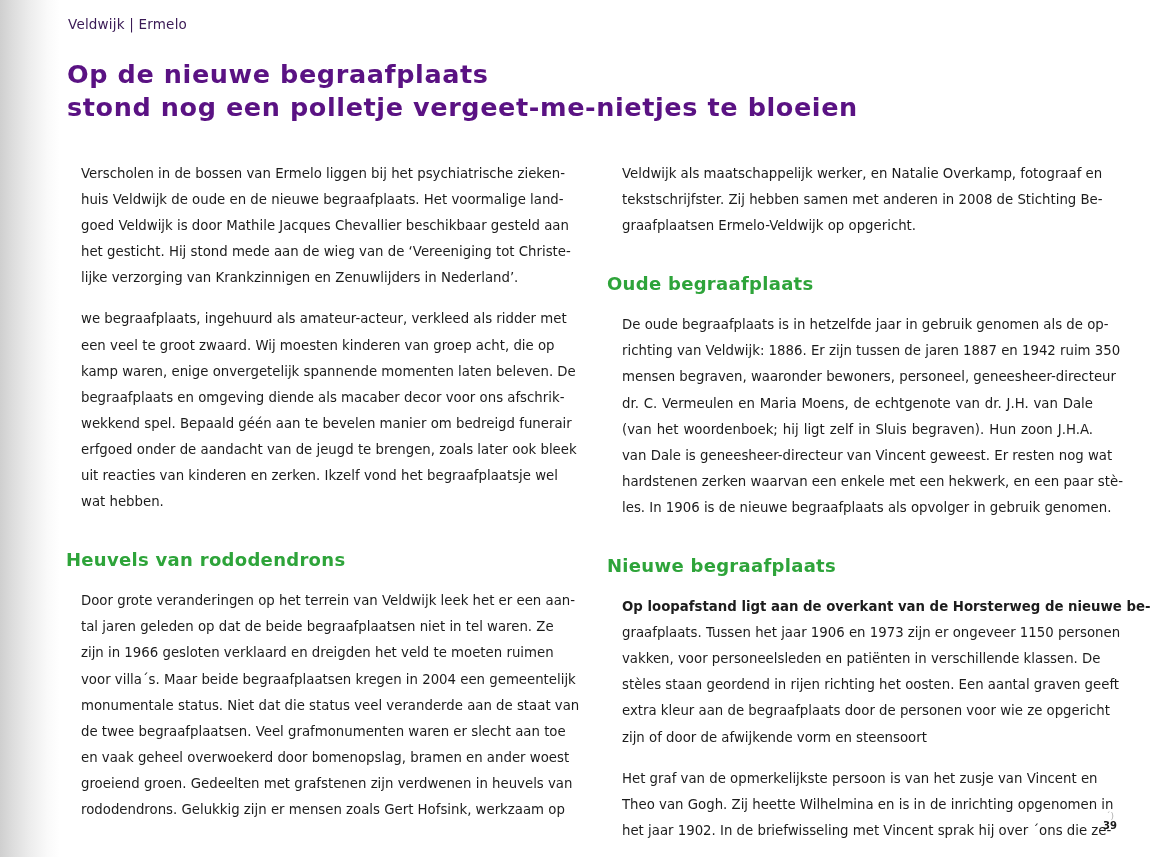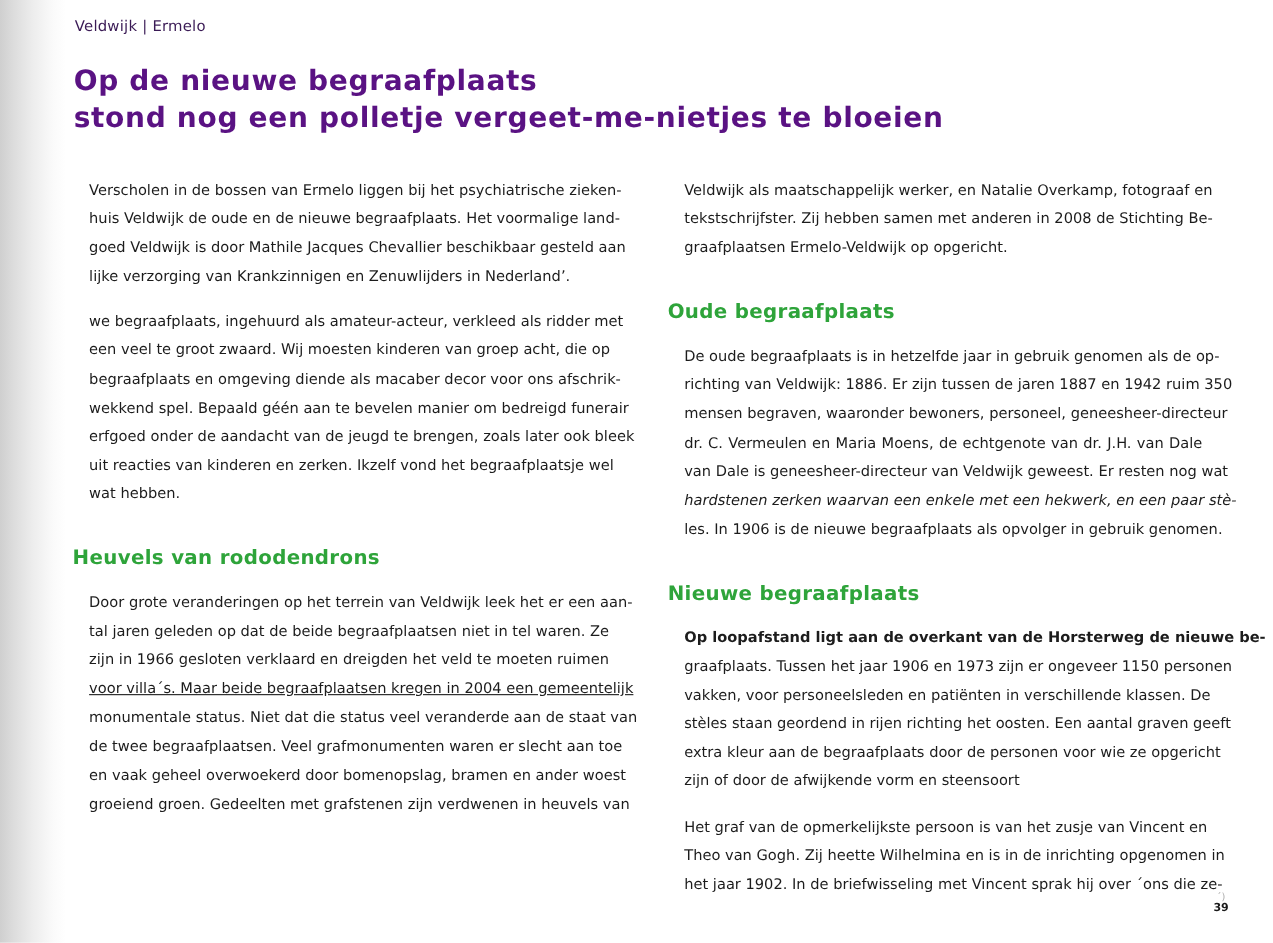--- a/index.html
+++ b/index.html
@@ -107,60 +107,64 @@
 <h1 class="title" style="color: rgb(90, 18, 131);">
   <span>Op de nieuwe begraafplaats</span><br>
   <span>stond nog een polletje vergeet-me-nietjes te bloeien</span>
 </h1>
 
 <div class="column col-left">
   <p>
     <span class="line" style="display: block;">Verscholen in de bossen van Ermelo liggen bij het psychiatrische zieken-</span>
     <span class="line" style="display: block;">huis Veldwijk de oude en de nieuwe begraafplaats. Het voormalige land-</span>
     <span class="line" style="display: block;">goed Veldwijk is door Mathile Jacques Chevallier beschikbaar gesteld aan</span>
+    <span class="line" style="display: block;">het gesticht. Hij stond mede aan de wieg van de ‘Vereeniging tot Christe-</span>
     <span class="line last" style="display: block;">lijke verzorging van Krankzinnigen en Zenuwlijders in Nederland’.</span>
   </p>
   <p>
     <span class="line" style="display: block;">we begraafplaats, ingehuurd als amateur-acteur, verkleed als ridder met</span>
     <span class="line" style="display: block;">een veel te groot zwaard. Wij moesten kinderen van groep acht, die op</span>
+    <span class="line" style="display: block;">kamp waren, enige onvergetelijk spannende momenten laten beleven. De</span>
     <span class="line" style="display: block;">begraafplaats en omgeving diende als macaber decor voor ons afschrik-</span>
     <span class="line" style="display: block;">wekkend spel. Bepaald géén aan te bevelen manier om bedreigd funerair</span>
     <span class="line" style="display: block;">erfgoed onder de aandacht van de jeugd te brengen, zoals later ook bleek</span>
     <span class="line" style="display: block;">uit reacties van kinderen en zerken. Ikzelf vond het begraafplaatsje wel</span>
     <span class="line last" style="display: block;">wat hebben.</span>
   </p>
   <div class="gap-before-head"></div>
   <h2 class="section-head" style="color: rgb(46, 164, 58);">Heuvels van rododendrons</h2>
   <p>
     <span class="line" style="display: block;">Door grote veranderingen op het terrein van Veldwijk leek het er een aan-</span>
     <span class="line" style="display: block;">tal jaren geleden op dat de beide begraafplaatsen niet in tel waren. Ze</span>
     <span class="line" style="display: block;">zijn in 1966 gesloten verklaard en dreigden het veld te moeten ruimen</span>
-    <span class="line" style="display: block; text-decoration: underline;">voor villa´s. Maar beide begraafplaatsen kregen in 2004 een gemeentelijk</span>
+    <span class="line" style="display: block;">voor villa´s. Maar beide begraafplaatsen kregen in 2004 een gemeentelijk</span>
     <span class="line" style="display: block;">monumentale status. Niet dat die status veel veranderde aan de staat van</span>
     <span class="line" style="display: block;">de twee begraafplaatsen. Veel grafmonumenten waren er slecht aan toe</span>
     <span class="line" style="display: block;">en vaak geheel overwoekerd door bomenopslag, bramen en ander woest</span>
     <span class="line" style="display: block;">groeiend groen. Gedeelten met grafstenen zijn verdwenen in heuvels van</span>
+    <span class="line" style="display: block;">rododendrons. Gelukkig zijn er mensen zoals Gert Hofsink, werkzaam op</span>
   </p>
 </div>
 
 <div class="column col-right">
   <p>
     <span class="line" style="display: block;">Veldwijk als maatschappelijk werker, en Natalie Overkamp, fotograaf en</span>
     <span class="line" style="display: block;">tekstschrijfster. Zij hebben samen met anderen in 2008 de Stichting Be-</span>
     <span class="line last" style="display: block;">graafplaatsen Ermelo-Veldwijk op opgericht.</span>
   </p>
   <div class="gap-before-head"></div>
   <h2 class="section-head" style="color: rgb(46, 164, 58);">Oude begraafplaats</h2>
   <p>
     <span class="line" style="display: block;">De oude begraafplaats is in hetzelfde jaar in gebruik genomen als de op-</span>
     <span class="line" style="display: block;">richting van Veldwijk: 1886. Er zijn tussen de jaren 1887 en 1942 ruim 350</span>
     <span class="line" style="display: block;">mensen begraven, waaronder bewoners, personeel, geneesheer-directeur</span>
     <span class="line" style="display: block;">dr. C. Vermeulen en Maria Moens, de echtgenote van dr. J.H. van Dale</span>
-    <span class="line" style="display: block;">van Dale is geneesheer-directeur van Veldwijk geweest. Er resten nog wat</span>
-    <span class="line" style="display: block; font-style: italic;">hardstenen zerken waarvan een enkele met een hekwerk, en een paar stè-</span>
+    <span class="line" style="display: block;">(van het woordenboek; hij ligt zelf in Sluis begraven). Hun zoon J.H.A.</span>
+    <span class="line" style="display: block;">van Dale is geneesheer-directeur van Vincent geweest. Er resten nog wat</span>
+    <span class="line" style="display: block;">hardstenen zerken waarvan een enkele met een hekwerk, en een paar stè-</span>
     <span class="line last" style="display: block;">les. In 1906 is de nieuwe begraafplaats als opvolger in gebruik genomen.</span>
   </p>
   <div class="gap-before-head"></div>
   <h2 class="section-head" style="color: rgb(46, 164, 58);">Nieuwe begraafplaats</h2>
   <p>
     <span class="line" style="display: block; font-weight: bold;">Op loopafstand ligt aan de overkant van de Horsterweg de nieuwe be-</span>
     <span class="line" style="display: block;">graafplaats. Tussen het jaar 1906 en 1973 zijn er ongeveer 1150 personen</span>
     <span class="line" style="display: block;">vakken, voor personeelsleden en patiënten in verschillende klassen. De</span>
     <span class="line" style="display: block;">stèles staan geordend in rijen richting het oosten. Een aantal graven geeft</span>
     <span class="line" style="display: block;">extra kleur aan de begraafplaats door de personen voor wie ze opgericht</span>

